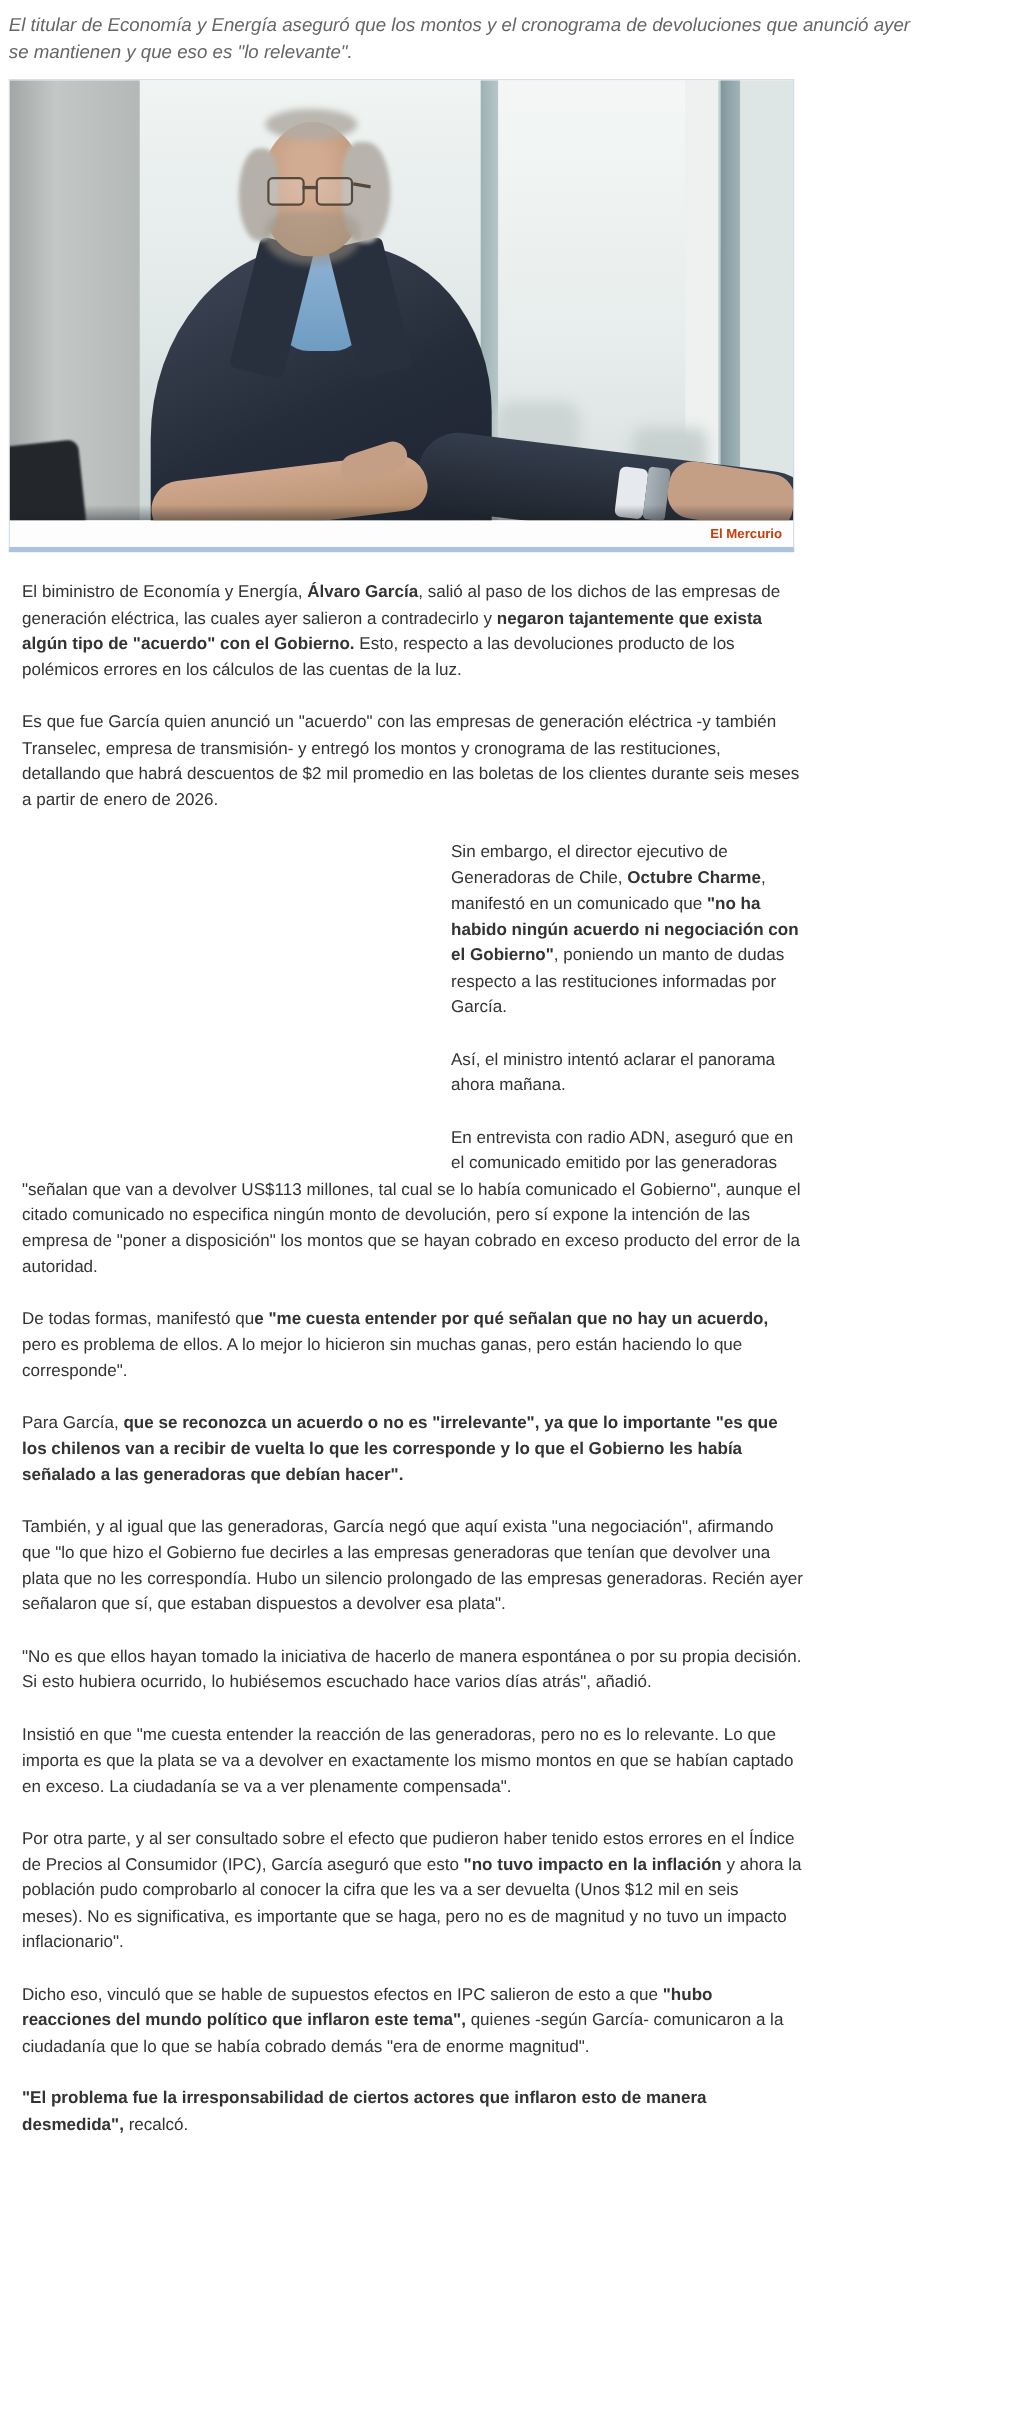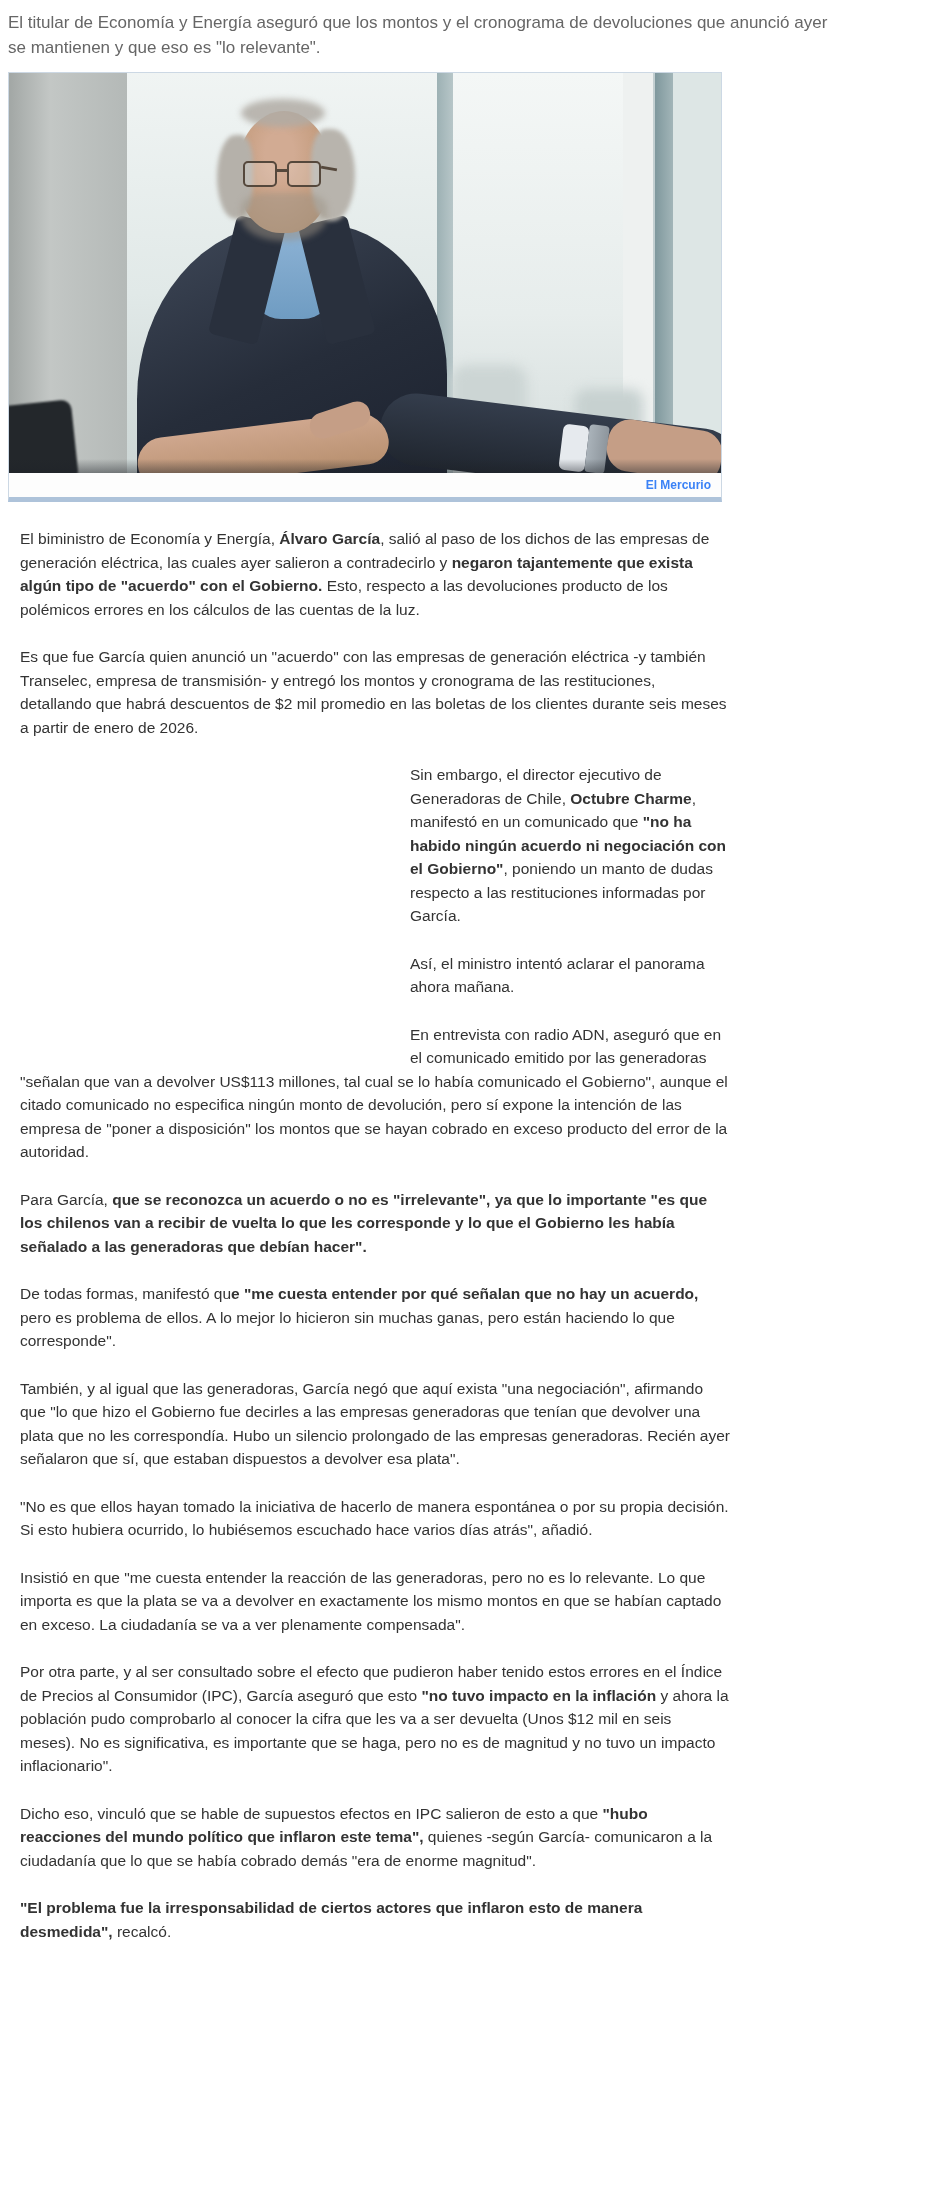--- a/index.html
+++ b/index.html
@@ -3,21 +3,21 @@
 <meta charset="utf-8">
 <style>
   * { box-sizing: border-box; }
   html,body { margin:0; padding:0; background:#ffffff; }
   body { font-family:"Liberation Sans", sans-serif; }
   .page { width:941px; min-height:2202px; padding:10px 8px 24px 8px; position:relative; }
 
   
   .title { font-size:31px; line-height:39px; font-weight:normal; color:#1b1b1b;
            margin:0 0 13px 0; max-width:932px; letter-spacing:-0.2px; }
-  .subtitle { font-size:17px; line-height:25px; color:#666; margin:0 0 12px 0; max-width:838px; }
+  .subtitle { font-size:17px; line-height:25px; color:#666; margin:0 0 12px 0; max-width:838px;font-style:italic; }
   .dateline { font-size:13px; font-weight:bold; color:#4a4a4a; margin:0 0 22px 0; }
   .dateline .sep { margin:0 5px; }
   .byline { color:#2a66a5; text-decoration:none; }
 
   
   .photo-figure { width:714px; margin:0 0 25px 0; border:1px solid #ccd8e4;
                   border-bottom:5px solid #aec3da; background:#fff; }
   .photo { position:relative; height:400px; overflow:hidden;
            background:linear-gradient(180deg,#eceff0 0%, #e3e9e8 55%, #d9e0df 100%); }
   .photo div { position:absolute; }
@@ -81,21 +81,21 @@
   .ph-lens1 { left:234px; top:88px; width:34px; height:26px; border:2px solid #55483c;
               border-radius:5px; background:rgba(250,250,250,0.18); }
   .ph-lens2 { left:278px; top:88px; width:34px; height:26px; border:2px solid #55483c;
               border-radius:5px; background:rgba(250,250,250,0.18); }
   .ph-bridge { left:266px; top:96px; width:14px; height:3px; background:#55483c; }
   .ph-temple { left:312px; top:94px; width:16px; height:3px; background:#55483c;
               transform:rotate(10deg); }
   .ph-shadow { left:0; bottom:0; width:100%; height:14px;
               background:linear-gradient(rgba(30,34,40,0), rgba(30,34,40,0.45)); }
   figcaption { height:24px; line-height:24px; text-align:right; padding:0 10px;
-              font-size:12px; font-weight:bold; color:#3b82f6; background:#fdfdfd; }
+              font-size:12px; font-weight:bold; color:#c2410c; background:#fdfdfd; }
 
   
   .article-body { width:722px; font-size:15.5px; line-height:23.5px; color:#333; }
   .body-paragraph { margin:0 0 24px 12px; }
   .body-paragraph b { font-weight:bold; }
   .ad-float { float:left; width:402px; height:284px; background:#fff; }
   .section-heading { color:#31679c; font-size:21px; line-height:25px; font-weight:bold;
               margin:28px 0 14px 0; }
 </style>
 </head>
@@ -143,22 +143,22 @@
     <figcaption>El Mercurio</figcaption>
   </figure>
 
   <div class="article-body" id="article-body">
       <p class="body-paragraph"><span>El biministro de Economía y Energía, </span><b>Álvaro García</b><span>, salió al paso de los dichos de las empresas de generación eléctrica, las cuales ayer salieron a contradecirlo y </span><b>negaron tajantemente que exista algún tipo de "acuerdo" con el Gobierno.</b><span> Esto, respecto a las devoluciones producto de los polémicos errores en los cálculos de las cuentas de la luz.</span></p>
       <p class="body-paragraph"><span>Es que fue García quien anunció un "acuerdo" con las empresas de generación eléctrica -y también Transelec, empresa de transmisión- y entregó los montos y cronograma de las restituciones, detallando que habrá descuentos de $2 mil promedio en las boletas de los clientes durante seis meses a partir de enero de 2026.</span></p>
       <div class="ad-float"></div>
       <p class="body-paragraph"><span>Sin embargo, el director ejecutivo de Generadoras de Chile, </span><b>Octubre Charme</b><span>, manifestó en un comunicado que </span><b>"no ha habido ningún acuerdo ni negociación con el Gobierno"</b><span>, poniendo un manto de dudas respecto a las restituciones informadas por García.</span></p>
       <p class="body-paragraph"><span>Así, el ministro intentó aclarar el panorama ahora mañana.</span></p>
       <p class="body-paragraph"><span>En entrevista con radio ADN, aseguró que en el comunicado emitido por las generadoras "señalan que van a devolver US$113 millones, tal cual se lo había comunicado el Gobierno", aunque el citado comunicado no especifica ningún monto de devolución, pero sí expone la intención de las empresa de "poner a disposición" los montos que se hayan cobrado en exceso producto del error de la autoridad.</span></p>
+      <p class="body-paragraph"><span>De todas formas, manifestó qu</span><b>e "me cuesta entender por qué señalan que no hay un acuerdo,</b><span> pero es problema de ellos. A lo mejor lo hicieron sin muchas ganas, pero están haciendo lo que corresponde".</span></p>
       <p class="body-paragraph"><span>Para García, </span><b>que se reconozca un acuerdo o no es "irrelevante", ya que lo importante "es que los chilenos van a recibir de vuelta lo que les corresponde y lo que el Gobierno les había señalado a las generadoras que debían hacer".</b></p>
-      <p class="body-paragraph"><span>De todas formas, manifestó qu</span><b>e "me cuesta entender por qué señalan que no hay un acuerdo,</b><span> pero es problema de ellos. A lo mejor lo hicieron sin muchas ganas, pero están haciendo lo que corresponde".</span></p>
       <p class="body-paragraph"><span>También, y al igual que las generadoras, García negó que aquí exista "una negociación", afirmando que "lo que hizo el Gobierno fue decirles a las empresas generadoras que tenían que devolver una plata que no les correspondía. Hubo un silencio prolongado de las empresas generadoras. Recién ayer señalaron que sí, que estaban dispuestos a devolver esa plata".</span></p>
       <p class="body-paragraph"><span>"No es que ellos hayan tomado la iniciativa de hacerlo de manera espontánea o por su propia decisión. Si esto hubiera ocurrido, lo hubiésemos escuchado hace varios días atrás", añadió.</span></p>
       <p class="body-paragraph"><span>Insistió en que "me cuesta entender la reacción de las generadoras, pero no es lo relevante. Lo que importa es que la plata se va a devolver en exactamente los mismo montos en que se habían captado en exceso. La ciudadanía se va a ver plenamente compensada".</span></p>
       <p class="body-paragraph"><span>Por otra parte, y al ser consultado sobre el efecto que pudieron haber tenido estos errores en el Índice de Precios al Consumidor (IPC), García aseguró que esto </span><b>"no tuvo impacto en la inflación</b><span> y ahora la población pudo comprobarlo al conocer la cifra que les va a ser devuelta (Unos $12 mil en seis meses). No es significativa, es importante que se haga, pero no es de magnitud y no tuvo un impacto inflacionario".</span></p>
       <p class="body-paragraph"><span>Dicho eso, vinculó que se hable de supuestos efectos en IPC salieron de esto a que </span><b>"hubo reacciones del mundo político que inflaron este tema",</b><span> quienes -según García- comunicaron a la ciudadanía que lo que se había cobrado demás "era de enorme magnitud".</span></p>
       <p class="body-paragraph"><b>"El problema fue la irresponsabilidad de ciertos actores que inflaron esto de manera desmedida",</b><span> recalcó.</span></p>
     </div>
 
 </div>
 

